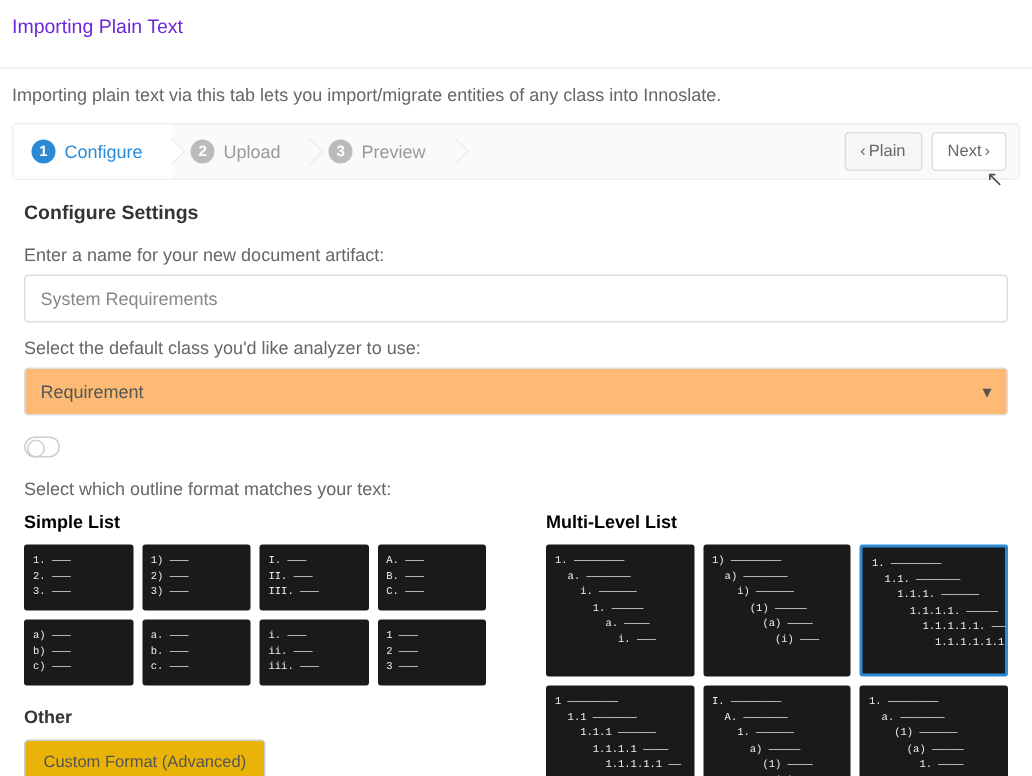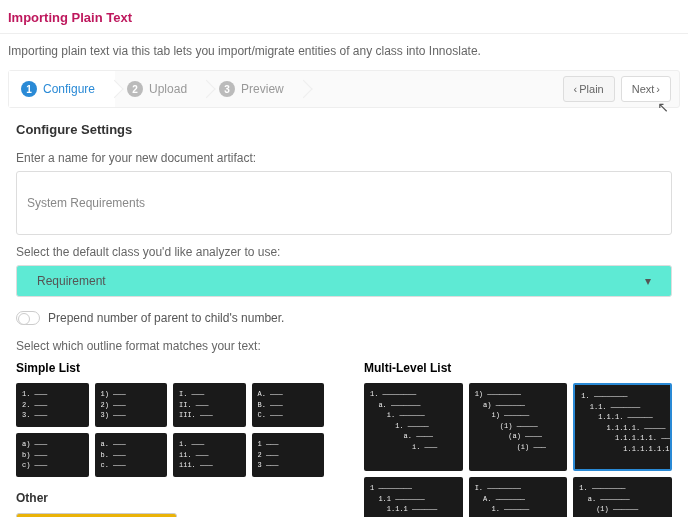--- a/index.html
+++ b/index.html
@@ -1,36 +1,36 @@
 <!DOCTYPE html>
 <html><head>
 <meta charset="utf-8">
 <style>
 * { box-sizing: border-box; margin: 0; padding: 0; }
 body { font-family: -apple-system, "Segoe UI", Arial, sans-serif; font-size: 12px; color: #555; background: #fff; width: 688px; }
-.page-title { font-size: 13px; font-weight: 700; color: #be185d; padding: 10px 8px 8px; border-bottom: 1px solid #eee; }
+.page-title { font-size: 13px; font-weight: 400; color: #6d28d9; padding: 10px 8px 20px; border-bottom: 1px solid #eee; }
 .desc { padding: 10px 8px 12px; color: #666; }
 .stepper { display: flex; align-items: center; background: #fafafa; border: 1px solid #eee; border-radius: 3px; margin: 0 8px; position: relative; }
 .step { display: flex; align-items: center; gap: 6px; padding: 10px 20px 10px 12px; color: #999; position: relative; }
 .step.active { color: #2a8ad6; background: #fff; }
 .step .num { width: 16px; height: 16px; border-radius: 50%; background: #bbb; color: #fff; font-size: 10px; display: flex; align-items: center; justify-content: center; font-weight: 600; }
 .step.active .num { background: #2a8ad6; }
 .step::after { content: ""; position: absolute; right: -6px; top: 50%; width: 12px; height: 12px; background: inherit; transform: translateY(-50%) rotate(45deg); border-right: 1px solid #eee; border-top: 1px solid #eee; background: #fafafa; }
 .step.active::after { background: #fff; }
 .step:last-of-type::after { display: none; }
 .nav-btns { margin-left: auto; display: flex; gap: 6px; padding-right: 8px; }
 .nav-btn { padding: 6px 10px; border: 1px solid #ddd; background: #f6f6f6; border-radius: 3px; color: #666; cursor: pointer; font-size: 11px; display: flex; align-items: center; gap: 2px; }
 .nav-btn.next { background: #fff; }
 .chev { font-size: 11px; }
 .cursor { position: absolute; right: 10px; top: 28px; font-size: 14px; pointer-events: none; }
 .settings { padding: 14px 16px; }
 .section-title { font-size: 13px; font-weight: 700; color: #333; margin-bottom: 14px; }
 .label { margin: 10px 0 6px; color: #666; }
-.input { width: 100%; padding: 24px 10px; border: 1px solid #ddd; border-radius: 3px; color: #888; font-size: 12px; background: #fff; }
-.select { display: flex; align-items: flex-end; justify-content: space-between; width: 100%; padding: 8px 20px; border: 1px solid #ddd; border-radius: 3px; background: #5eead4; cursor: pointer; }
+.input { width: 100%; padding: 8px 10px; border: 1px solid #ddd; border-radius: 3px; color: #888; font-size: 12px; background: #fff; }
+.select { display: flex; align-items: flex-end; justify-content: space-between; width: 100%; padding: 8px 10px; border: 1px solid #ddd; border-radius: 3px; background: #fdba74; cursor: pointer; }
 .toggle-row { display: flex; align-items: center; gap: 8px; margin: 14px 0; }
 .toggle { width: 24px; height: 14px; border: 1px solid #ccc; border-radius: 8px; position: relative; background: #fff; }
 .toggle::after { content: ""; position: absolute; width: 10px; height: 10px; border-radius: 50%; background: #fff; border: 1px solid #ccc; left: 1px; top: 1px; }
 .lists-row { display: flex; gap: 40px; margin-top: 8px; }
 .list-col { flex: 1; }
 .list-title { font-weight: 600; color: #000000; margin-bottom: 8px; font-size: 12px; }
 .grid4 { display: grid; grid-template-columns: repeat(4, 1fr); gap: 6px; }
 .grid3 { display: grid; grid-template-columns: repeat(3, 1fr); gap: 6px; }
 .tile { background: #1a1a1a; border-radius: 2px; padding: 6px 6px; min-height: 44px; cursor: pointer; color: #eee; font-family: "Courier New", monospace; font-size: 7px; line-height: 1.5; overflow: hidden; white-space: pre; }
 .tile.tall { min-height: 88px; font-size: 7px; }
@@ -77,21 +77,20 @@
   <input class="input" value="System Requirements" style="">
 
   <div class="label">Select the default class you'd like analyzer to use:</div>
   <div class="select">
     <span>Requirement</span>
     <span>▾</span>
   </div>
 
   <div class="toggle-row">
     <div class="toggle"></div>
-    <span>Prepend number of parent to child's number.</span>
   </div>
 
   <div class="label">Select which outline format matches your text:</div>
 
   <div class="lists-row">
     <div class="list-col">
       <div class="list-title">Simple List</div>
       <div class="grid4" id="simple-grid">
           <div class="tile">1. ———
 2. ———

